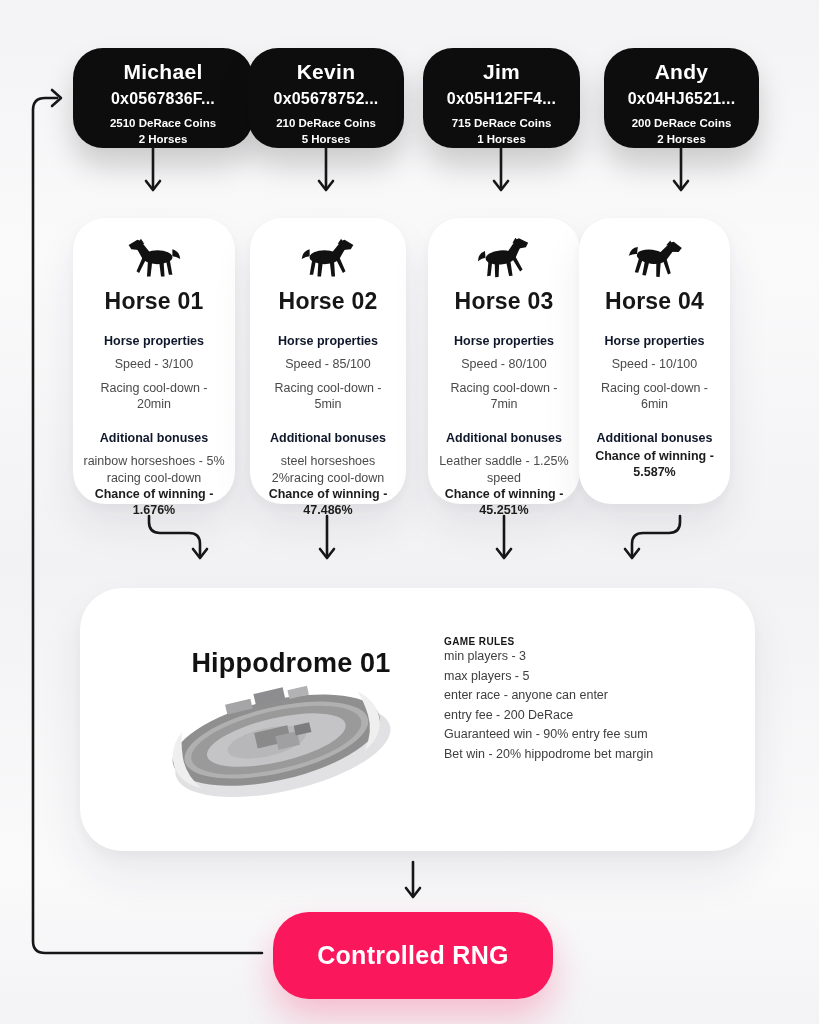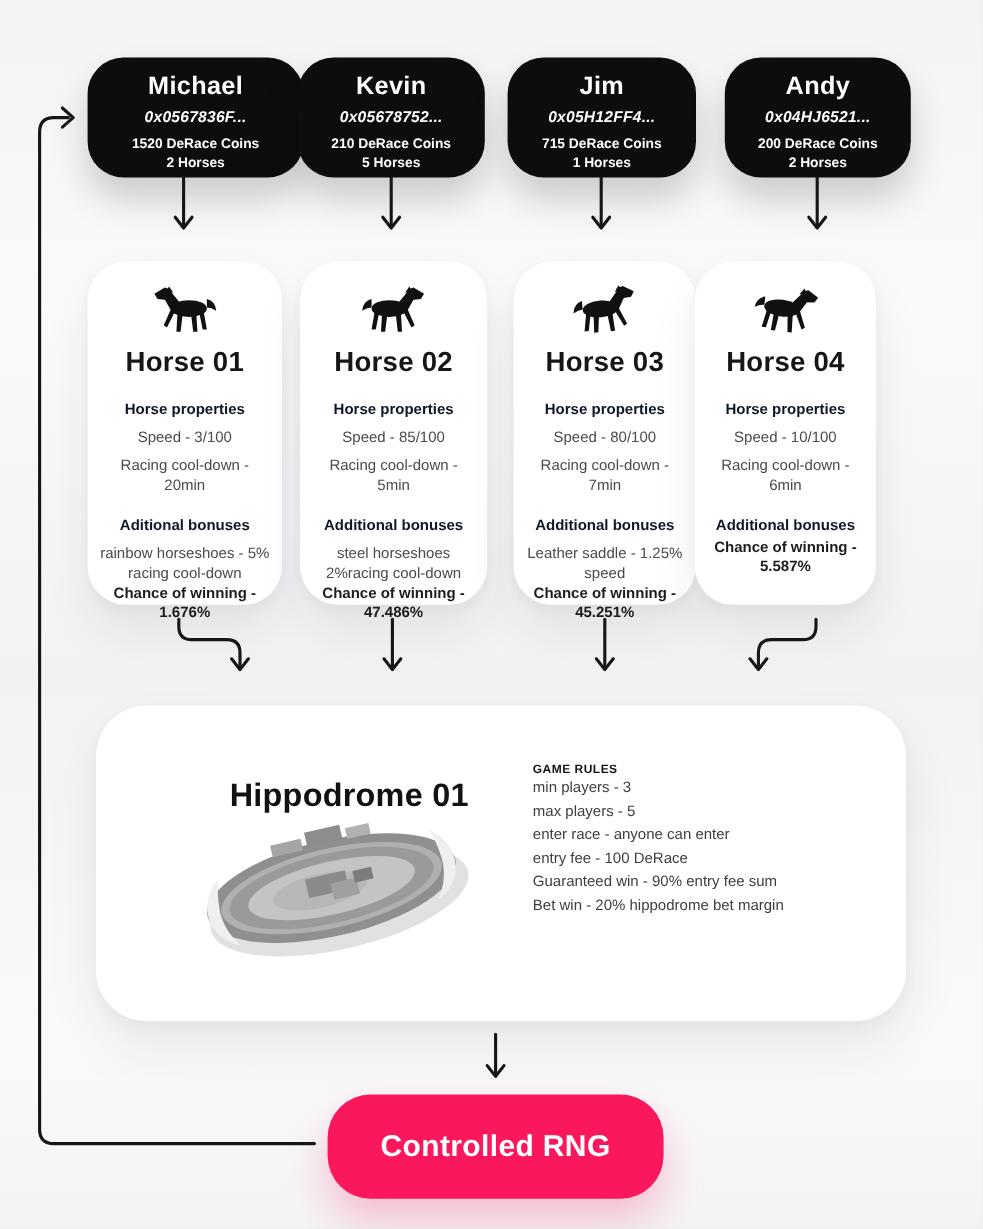--- a/index.html
+++ b/index.html
@@ -11,21 +11,21 @@
   }
   
   .player-card{
     position:absolute;top:48px;height:100px;background:#0d0d0d;border-radius:30px;
     color:#ffffff;display:flex;flex-direction:column;align-items:center;
     padding-top:12px;box-sizing:border-box;
     box-shadow:0 18px 30px rgba(0,0,0,.18);
     text-align:center;
   }
   .player-name{font-size:21px;font-weight:700;letter-spacing:.3px;line-height:1.1;margin:0;}
-  .player-address{font-size:13px;font-weight:700;margin:7px 17px 0;letter-spacing:.2px;font-style:italic;}
+  .player-address{font-size:16px;font-weight:700;margin:7px 17px 0;letter-spacing:.2px;}
   .player-coins{font-size:11.5px;font-weight:700;margin:7px 0 0;line-height:1.4;}
   
   .horse-card{
     position:absolute;top:218px;height:286px;background:#ffffff;border-radius:32px;
     display:flex;flex-direction:column;align-items:center;box-sizing:border-box;
     padding:20px 10px 24px;text-align:center;
     box-shadow:0 22px 40px rgba(40,40,60,.08),0 4px 10px rgba(40,40,60,.04);
   }
   .horse-icon{width:56px;height:40px;flex:0 0 auto;}
   .horse-title{font-size:23px;font-weight:700;color:#161616;margin:10px 0 0;letter-spacing:.2px;}
@@ -77,21 +77,21 @@
       <path d="M41 23 L49 39 L52 37 L45 21 Z"></path>
     </g>
   </defs>
 </svg>
 
 <div class="stage">
 
   <div class="player-card" style="left:73px;width:180px;">
     <p class="player-name">Michael</p>
     <p class="player-address">0x0567836F...</p>
-    <p class="player-coins"><span>1520 DeRace Coins</span><br><span>2 Horses</span></p>
+    <p class="player-coins"><span>2510 DeRace Coins</span><br><span>2 Horses</span></p>
   </div>
   <div class="player-card" style="left:248px;width:156px;">
     <p class="player-name">Kevin</p>
     <p class="player-address">0x05678752...</p>
     <p class="player-coins"><span>210 DeRace Coins</span><br><span>5 Horses</span></p>
   </div>
   <div class="player-card" style="left:423px;width:157px;">
     <p class="player-name">Jim</p>
     <p class="player-address">0x05H12FF4...</p>
     <p class="player-coins"><span>715 DeRace Coins</span><br><span>1 Horses</span></p>
@@ -185,21 +185,21 @@
         <rect x="78" y="16" width="26" height="10" fill="#a5a5a7"></rect>
         <rect x="108" y="12" width="30" height="12" fill="#8d8d8f"></rect>
         <rect x="142" y="16" width="20" height="9" fill="#b2b2b4"></rect>
       </g>
     </svg>
     <div class="rules">
       <p class="rules-title">GAME RULES</p>
       <p class="rule">min players - 3</p>
       <p class="rule">max players -  5</p>
       <p class="rule">enter race - anyone can enter</p>
-      <p class="rule">entry fee - 100 DeRace</p>
+      <p class="rule">entry fee - 200 DeRace</p>
       <p class="rule">Guaranteed win - 90% entry fee sum</p>
       <p class="rule">Bet win - 20% hippodrome bet margin</p>
     </div>
   </div>
 
   <button class="rng-button">Controlled RNG</button>
 
   <svg class="arrows" width="819" height="1024" viewBox="0 0 819 1024">
 
     <g>

